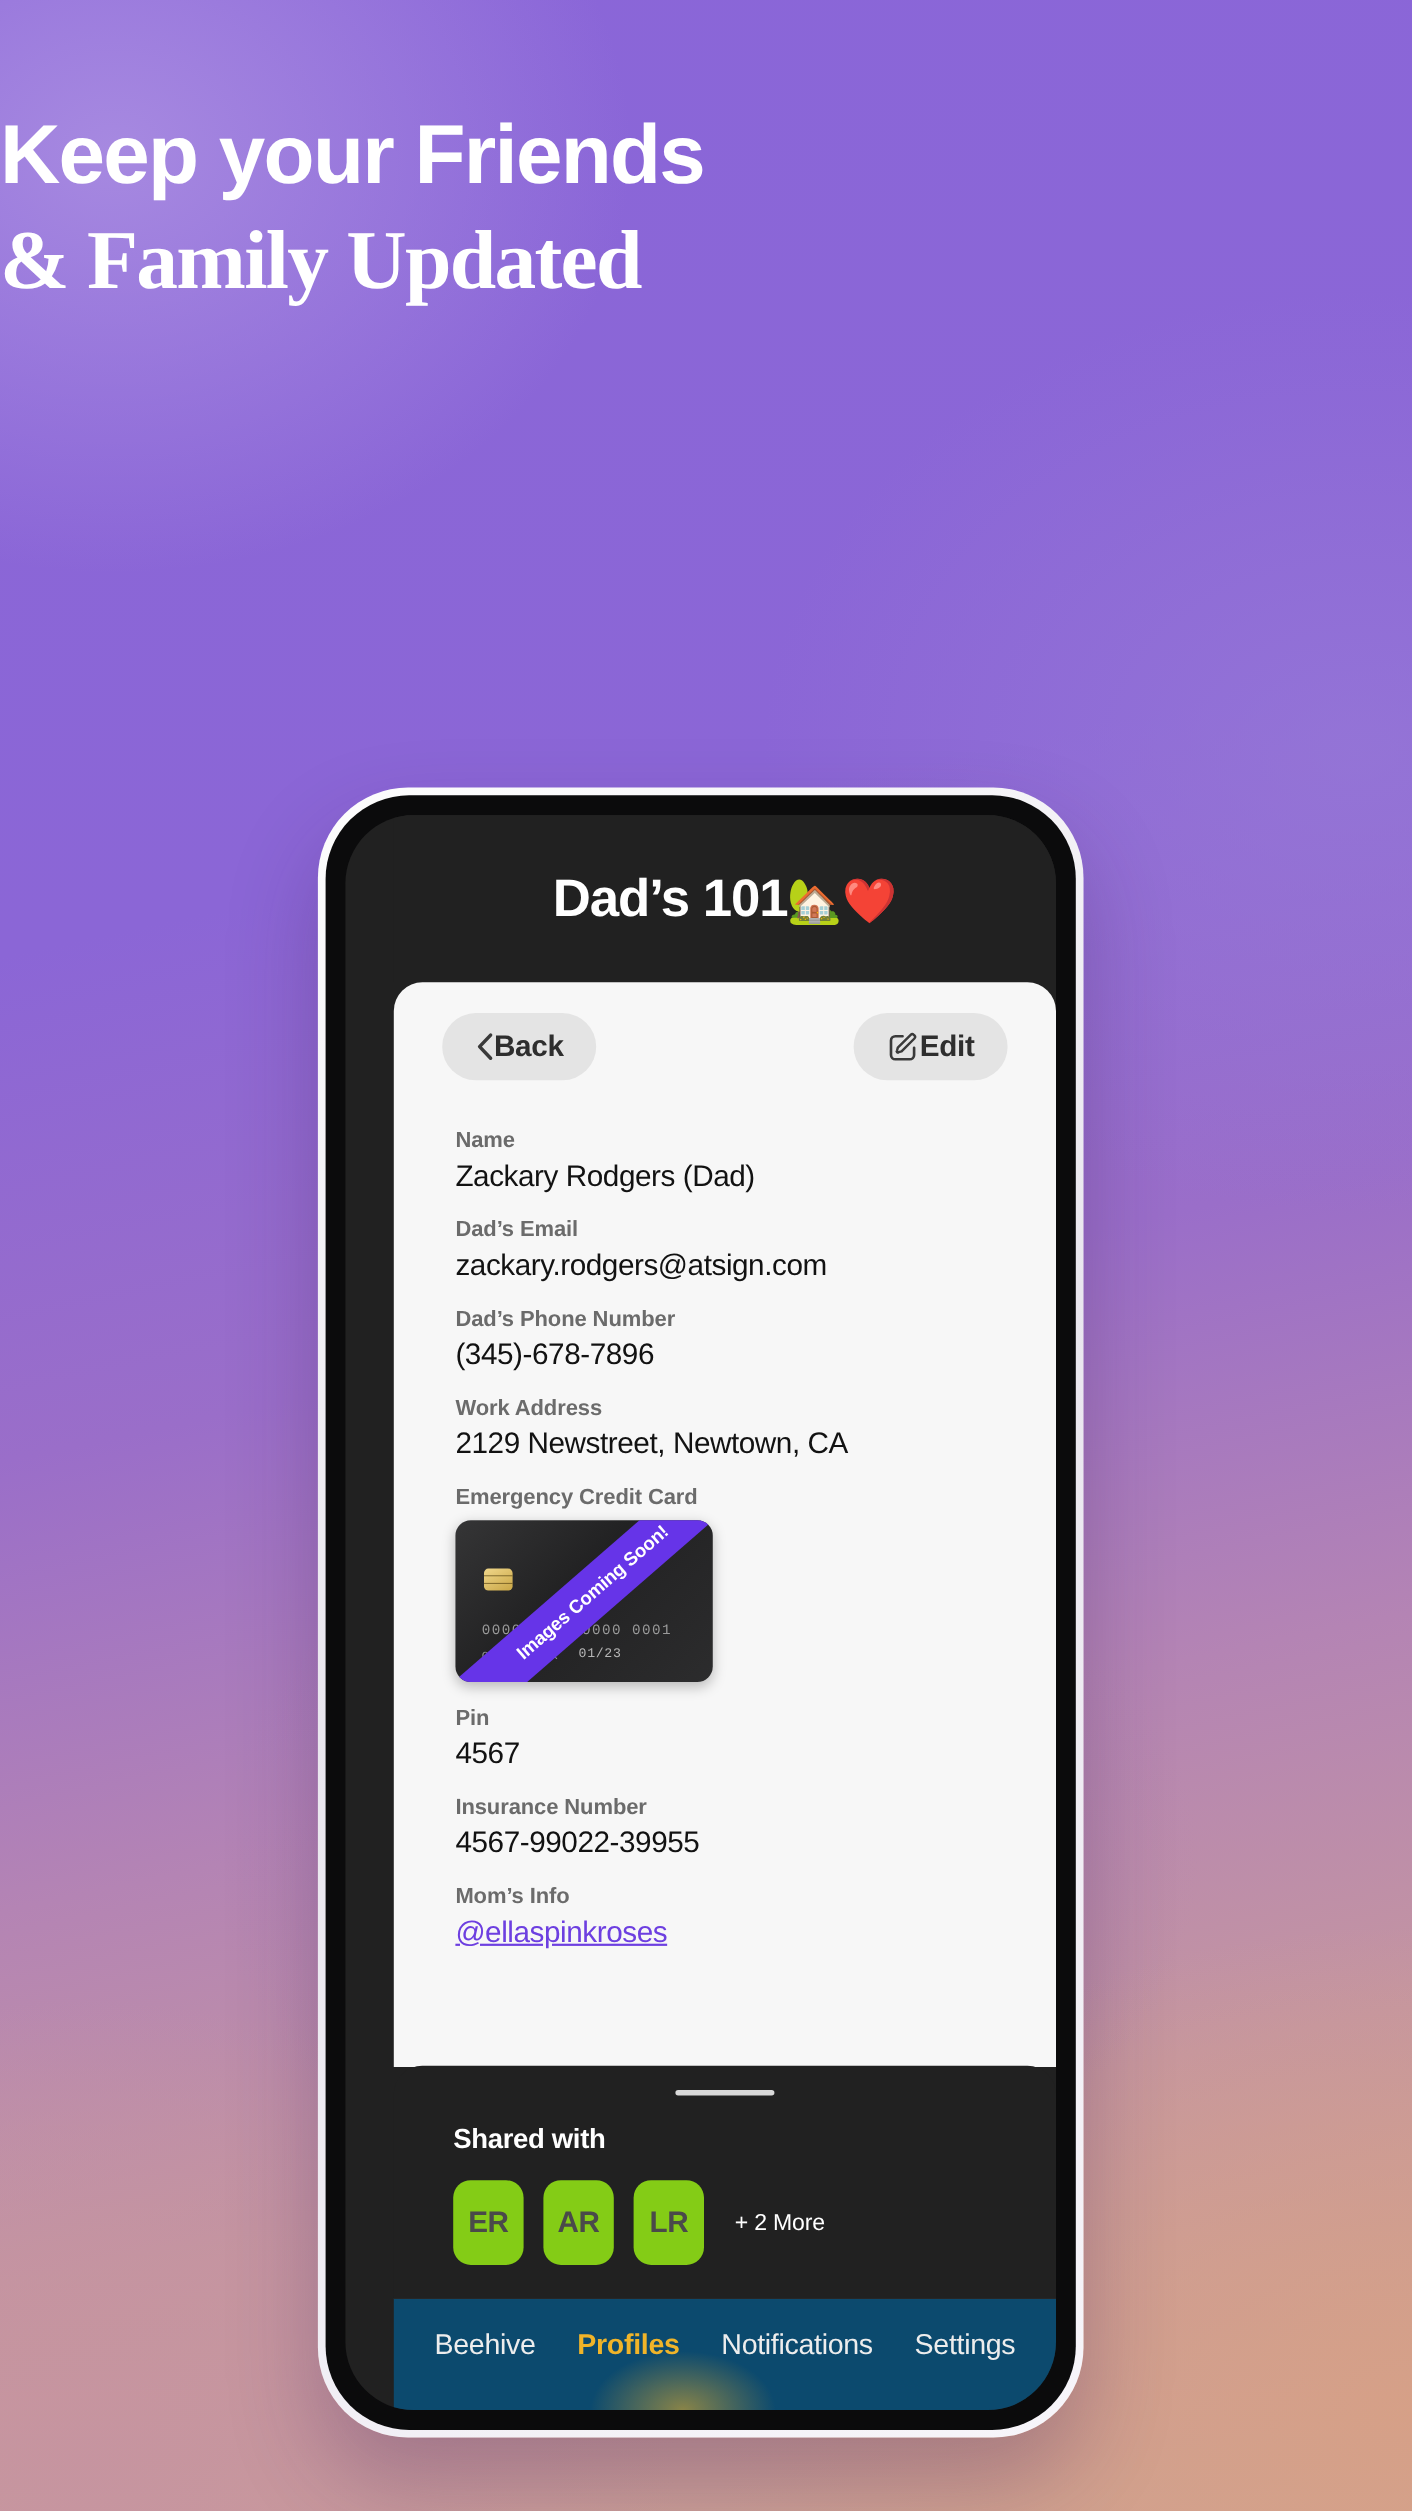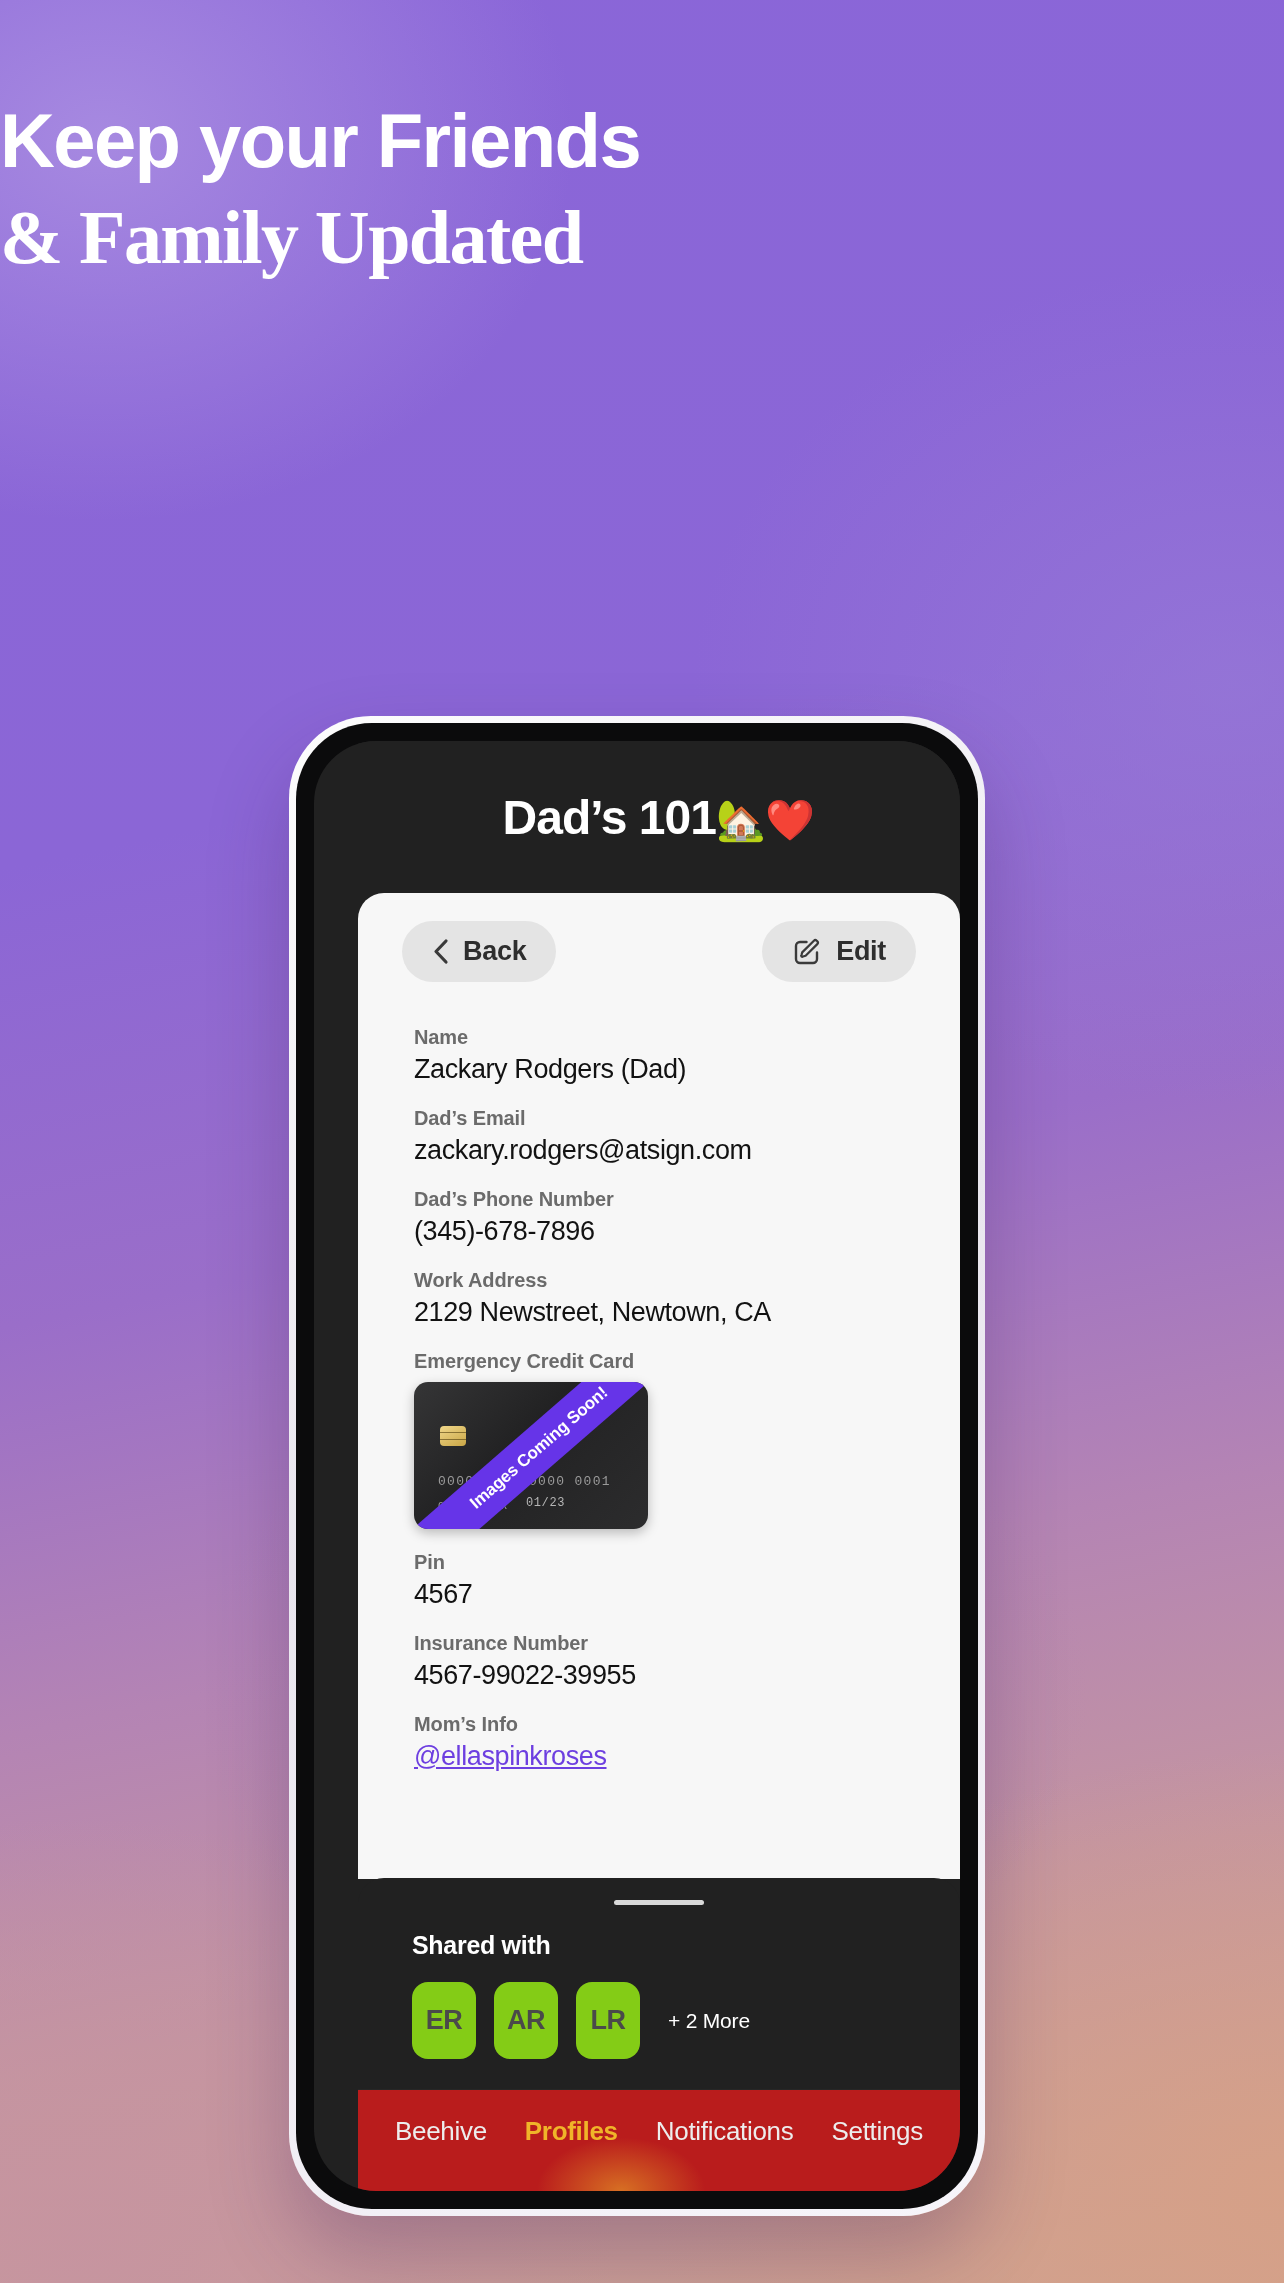--- a/index.html
+++ b/index.html
@@ -94,21 +94,21 @@
     flex:1 1 auto;
     border-radius:26px 26px 0 0;
     padding:28px 34px 0 34px;
     overflow:hidden;
     position:relative;
   }
 
   
   #toolbar { display:flex; justify-content:space-between; align-items:center; padding:0 10px; }
   .pillbtn {
-    display:flex; align-items:center; gap:14px;
+    display:flex; align-items:center; 
     background:#e4e4e4;
     border:none;
     border-radius:999px;
     padding:15px 30px;
     color:#2e2e2e;
     font-size:27px;
     font-weight:700;
     font-family:inherit;
     letter-spacing:-0.3px;
     cursor:pointer;
@@ -196,21 +196,21 @@
   .avatar {
     width:64px; height:77px; border-radius:16px;
     background:#84cc16;
     display:flex; align-items:center; justify-content:center;
     color:#4a4a4a; font-size:27px; font-weight:700; letter-spacing:-0.4px;
   }
   #more { color:#ffffff; font-size:21px; font-weight:400; margin-left:10px; letter-spacing:-0.2px; }
 
   
   #tabbar {
-    background:#b91c1c;
+    background:#0c4a6e;
     flex:0 0 auto;
     display:flex; align-items:center; justify-content:space-around;
     padding:26px 18px 44px;
     position:relative;
     border-top:1px solid #262626;
   }
   .tab {
     font-size:26px; font-weight:500; letter-spacing:-0.3px;
     color:#ededed; cursor:pointer; background:none; border:none; font-family:inherit;
   }

